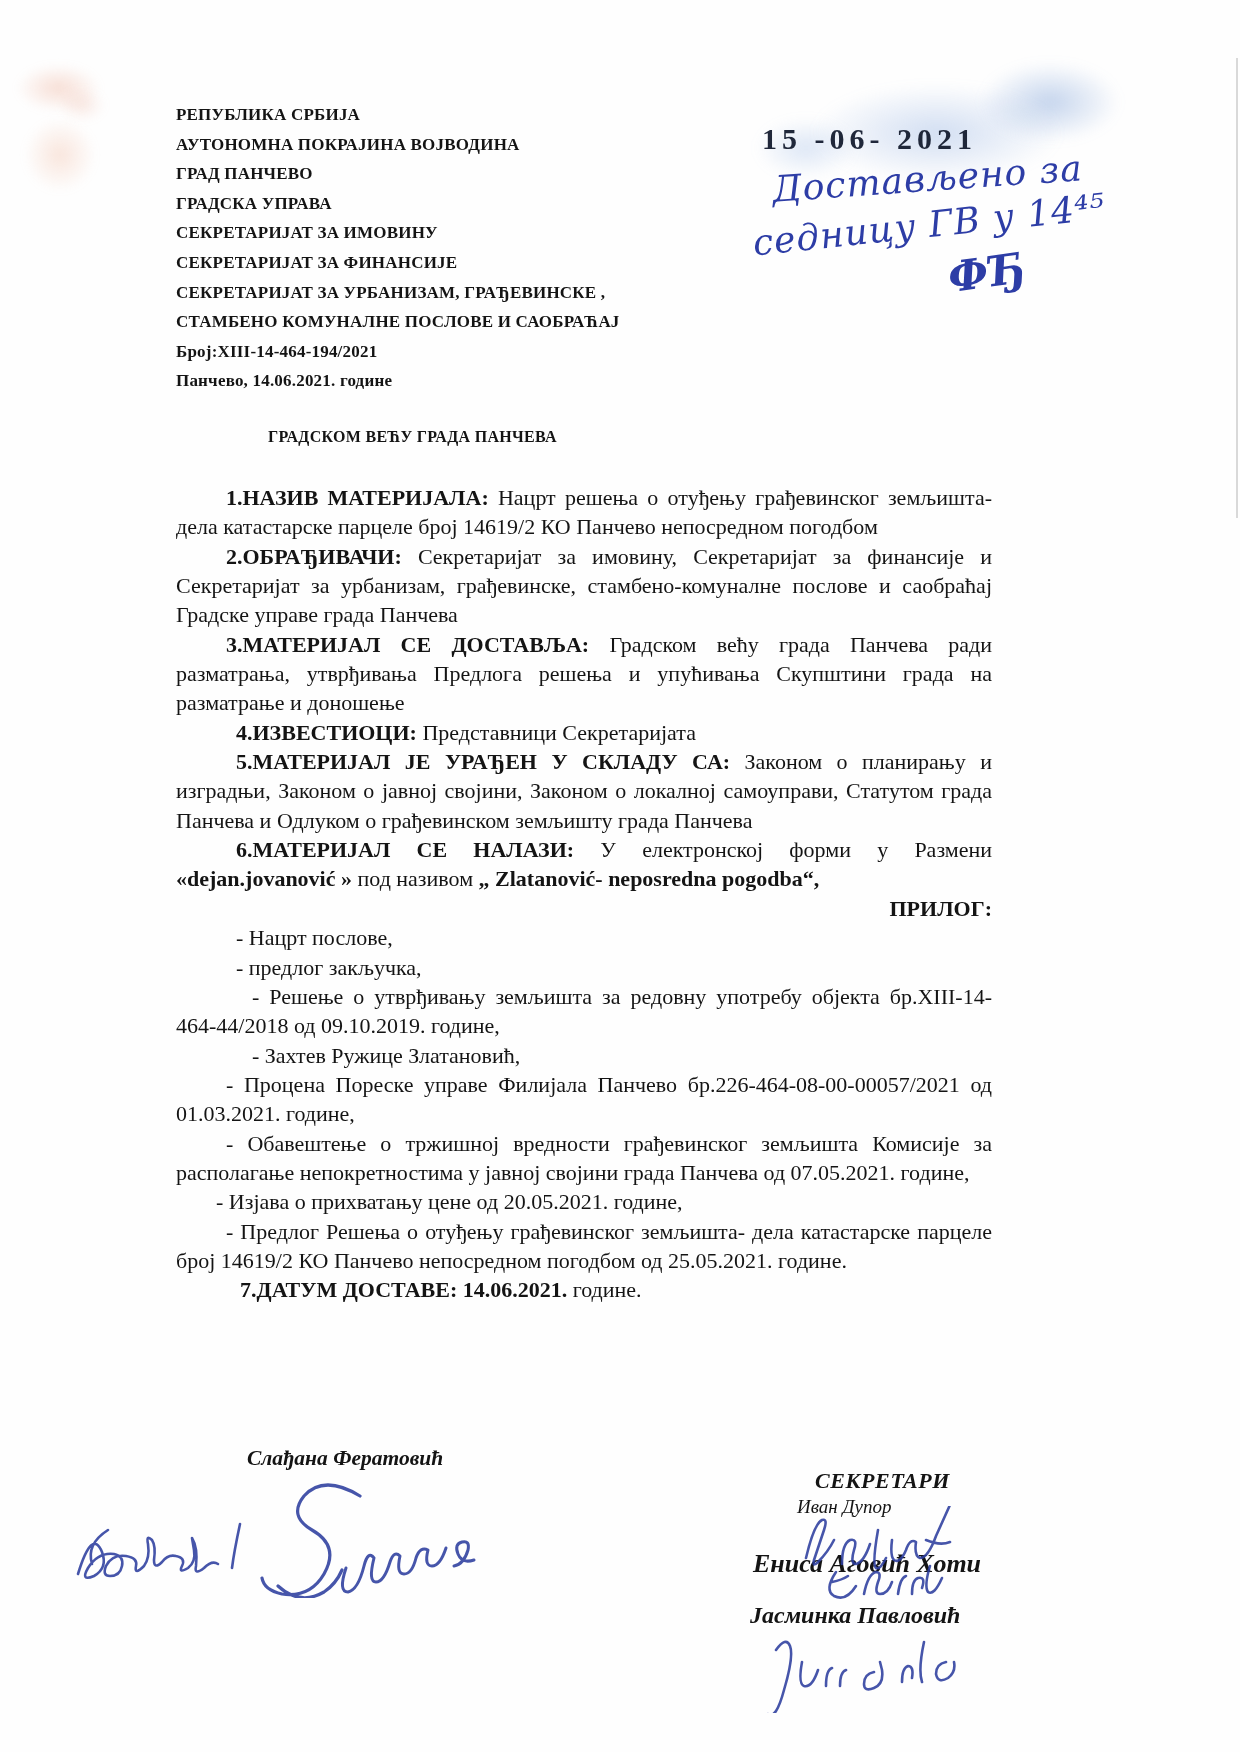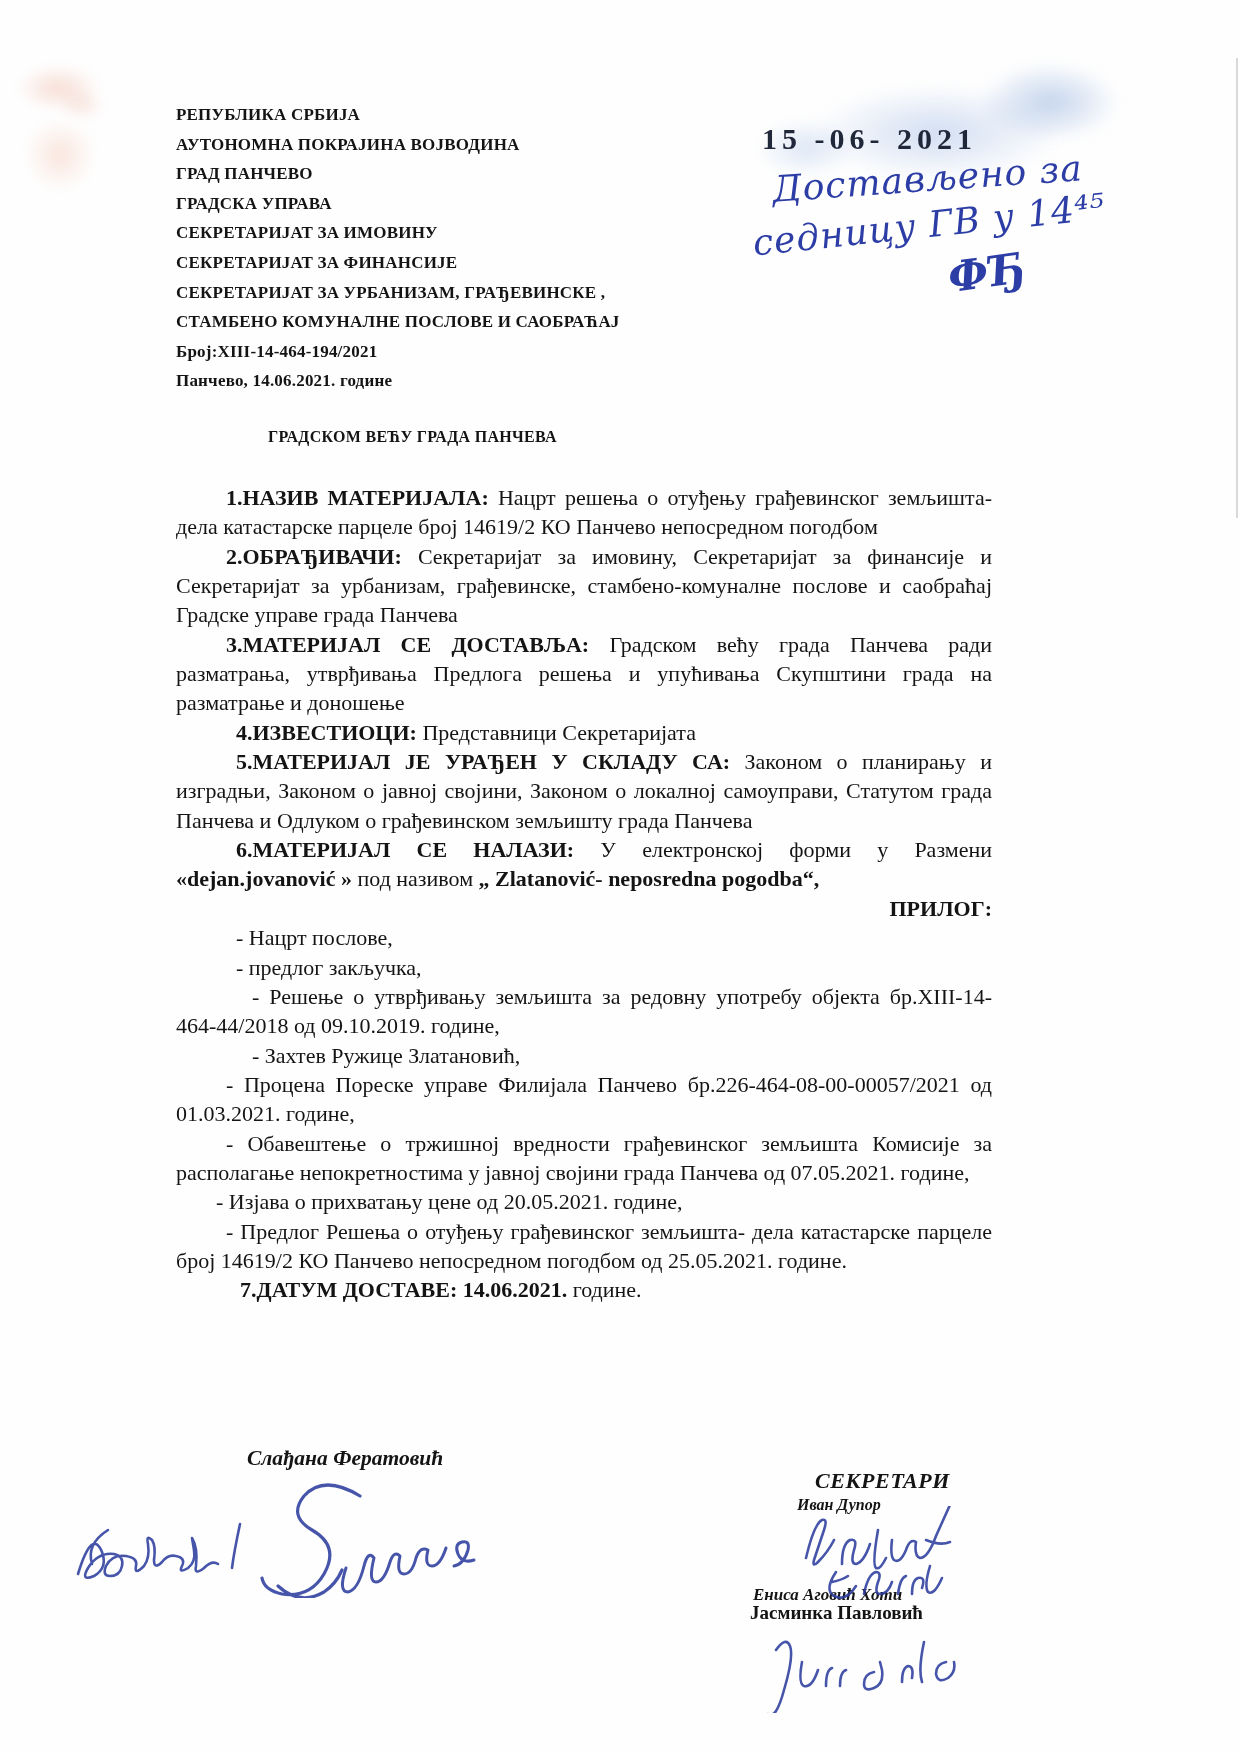--- a/index.html
+++ b/index.html
@@ -71,23 +71,23 @@
     font-style:italic; font-weight:bold; font-size:22px; letter-spacing:0.6px; white-space:nowrap;
   }
   .sig-name-left {
     position:absolute; left:247px; top:1446px;
     font-style:italic; font-weight:bold; font-size:21.5px; white-space:nowrap;
   }
   .sig-title-right {
     position:absolute; left:815px; top:1468px;
     font-style:italic; font-weight:bold; font-size:22px; letter-spacing:0.6px; white-space:nowrap;
   }
-  .sig-name-ivan      { position:absolute; left:797px; top:1496px; font-style:italic; font-weight:bold; font-size:16px; white-space:nowrap; }
-  .sig-name-enisa     { position:absolute; left:753px; top:1585px; font-style:italic; font-weight:bold; font-size:17px; white-space:nowrap; }
-  .sig-name-jasminka  { position:absolute; left:750px; top:1602px; font-weight:bold; font-size:19px; white-space:nowrap;text-align:right; }
+  .sig-name-ivan      { position:absolute; left:797px; top:1496px; font-style:italic; font-weight:normal; font-size:19px; white-space:nowrap; }
+  .sig-name-enisa     { position:absolute; left:753px; top:1549px; font-style:italic; font-weight:bold; font-size:26px; white-space:nowrap; }
+  .sig-name-jasminka  { position:absolute; left:750px; top:1602px; font-style:italic; font-weight:bold; font-size:24px; white-space:nowrap;text-align:right; }
   .sigsvg { position:absolute; pointer-events:none; }
   .sig-left-svg      { left:64px;  top:1468px; }
   .sig-ivan-svg      { left:792px; top:1506px; }
   .sig-enisa-svg     { left:818px; top:1558px; }
   .sig-jasminka-svg  { left:760px; top:1628px; }
   .ink { stroke:#2c3d9e; stroke-width:2.6; fill:none; stroke-linecap:round; stroke-linejoin:round; opacity:0.88; }
 </style>
 </head>
 <body>
 

